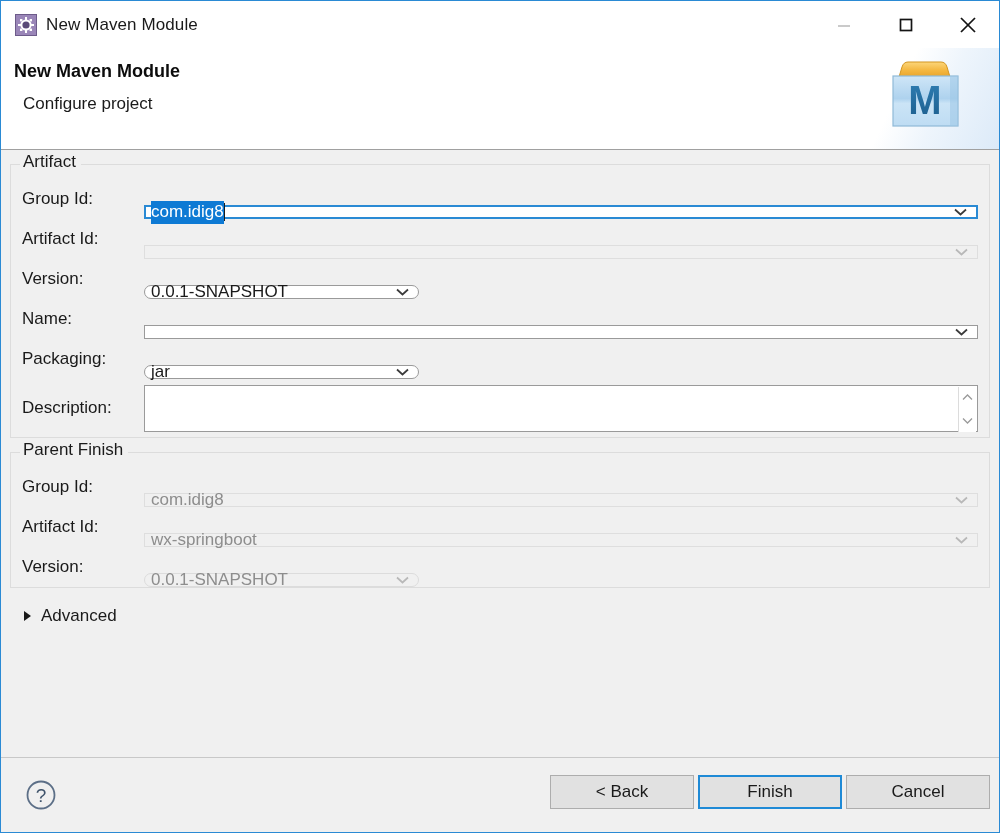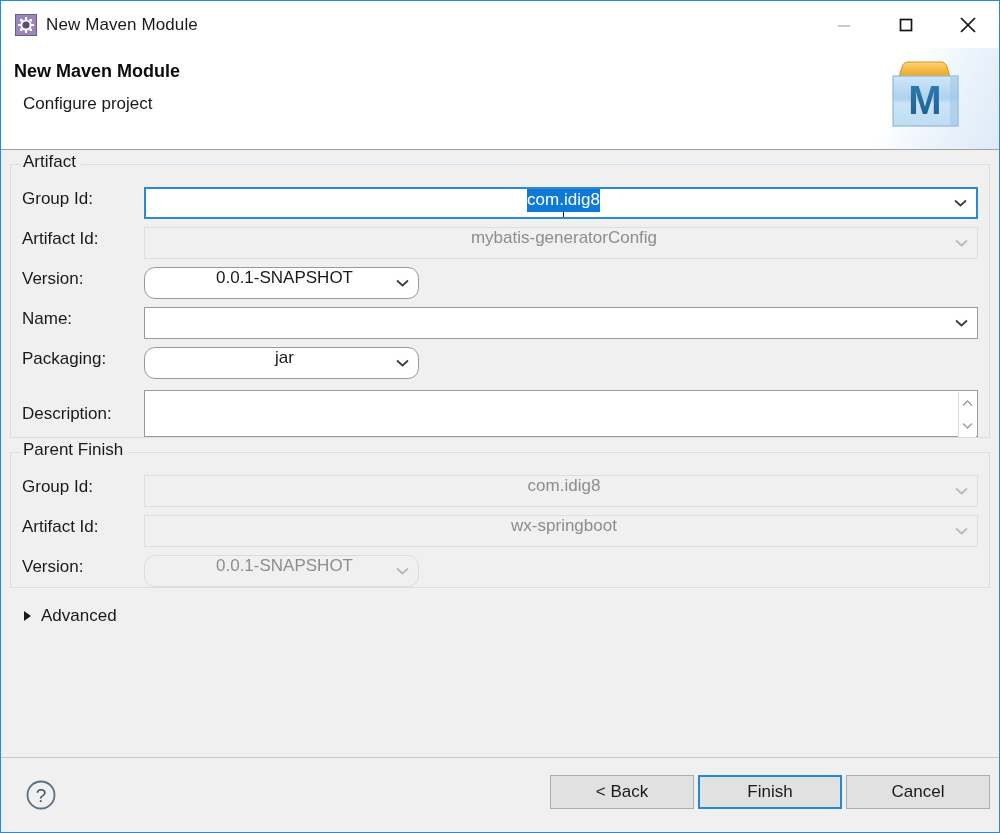--- a/index.html
+++ b/index.html
@@ -144,43 +144,42 @@
     font-size: 17px;
     color: #1a1a1a;
   }
 
   .row {
     display: flex;
     align-items: flex-end;
     height: 40px;
     padding-left: 11px;
   }
-  .row.tall { height: 58px; align-items: flex-end; }
+  .row.tall { height: 58px; align-items: center; }
   .lbl {
     width: 122px;
     flex: none;
     font-size: 17px;
     color: #1a1a1a;
     line-height: 40px;
   }
   .row.tall .lbl { line-height: 46px; }
 
   
   .combo {
     position: relative;
     box-sizing: border-box;
-    height: 32px;
+    height: 14px;
     background: #ffffff;
     border: 1px solid #9a9a9a;
     display: flex;
     align-items: center;
     font-size: 17px;
     color: #1a1a1a;
     padding-left: 6px;
-    flex-direction: column;
   }
   .combo .chev {
     position: absolute;
     right: 9px;
     top: 50%;
     transform: translateY(-50%);
   }
   .combo.focused {
     border: 2px solid #2a8ad4;
     padding-left: 5px;
@@ -394,21 +393,20 @@
             <span class="caret"></span>
           <svg class="chev" width="13" height="8" viewBox="0 0 13 8">
               <polyline points="1,1.5 6.5,6.5 12,1.5" fill="none" stroke="#3a3a3a" stroke-width="1.7"></polyline>
             </svg>
         </div>
       </div>
 
       <div class="row">
         <span class="lbl">Artifact Id:</span>
         <div class="combo flat-disabled grow">
-          <span>mybatis-generatorConfig</span>
           <svg class="chev" width="13" height="8" viewBox="0 0 13 8">
               <polyline points="1,1.5 6.5,6.5 12,1.5" fill="none" stroke="#b8b8b8" stroke-width="1.7"></polyline>
             </svg>
         </div>
       </div>
 
       <div class="row">
         <span class="lbl">Version:</span>
         <div class="combo w275">
           <span>0.0.1-SNAPSHOT</span>

